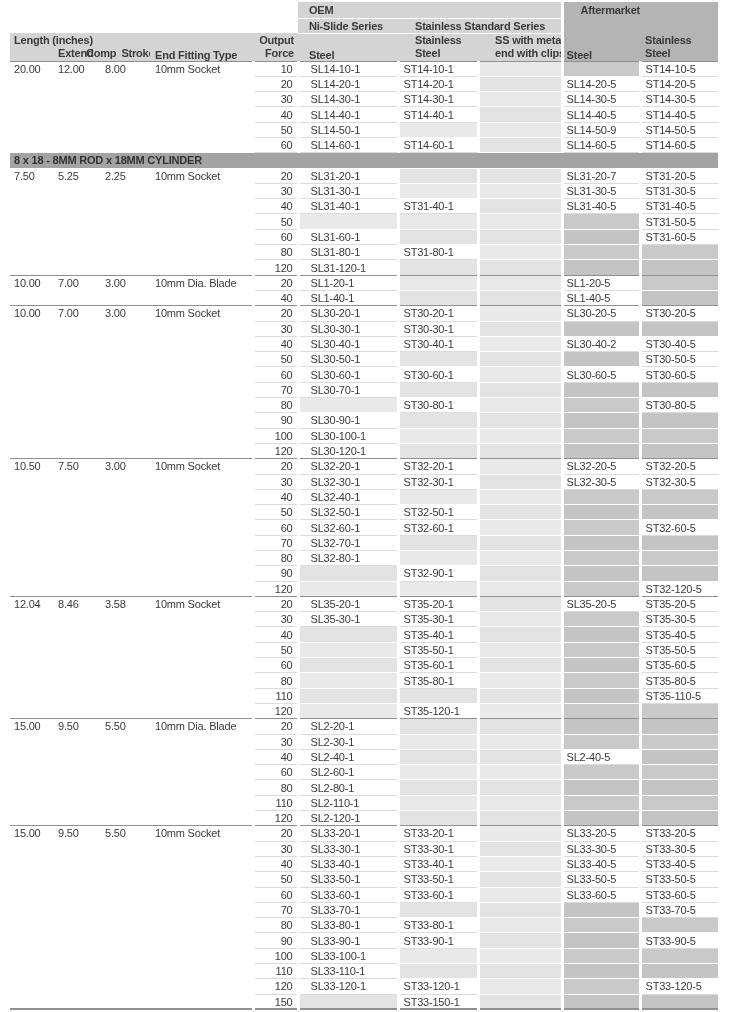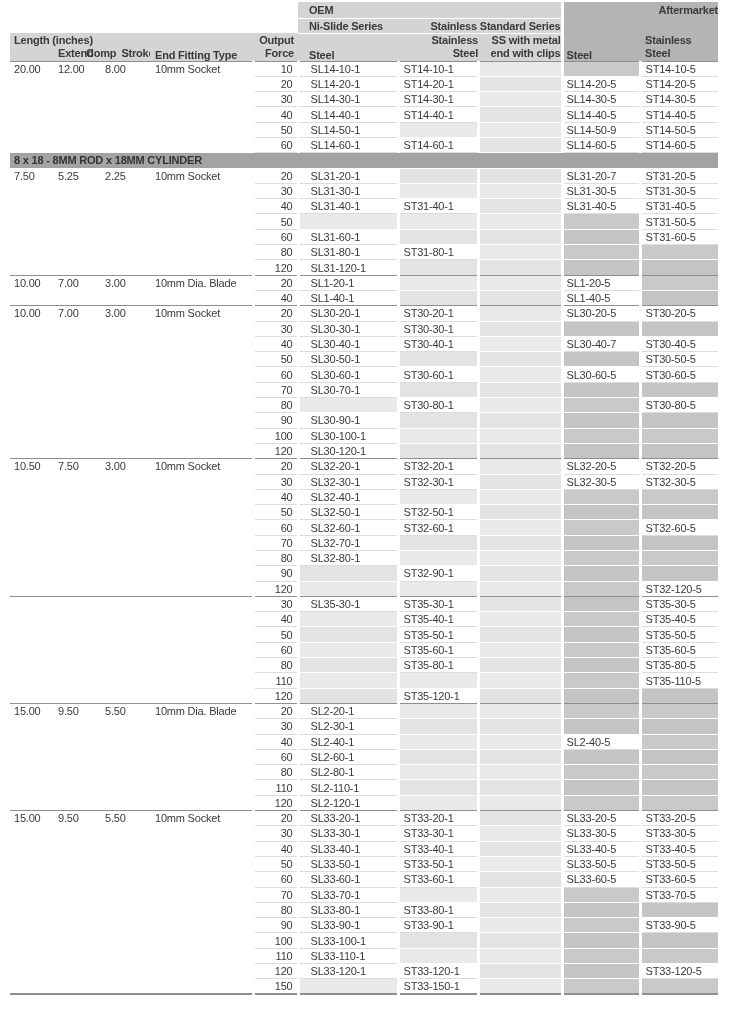--- a/index.html
+++ b/index.html
@@ -11,21 +11,21 @@
      box-sizing:border-box;}
   
   .hA td{height:16px;margin-left:12px;}
   .hB td{height:15px;}
   .hC td{height:18px;vertical-align:bottom;border-bottom:1px solid #8f8f8f;}
   .hl{background:#d4d4d4;font-weight:bold;}
   .hd{background:#b4b4b4;font-weight:bold;}
   .blank{background:#fff;}
   .hA .hl,.hB .hl{border-bottom:1px solid #fff;}
   .hA .hd,.hB .hd{border-bottom:1px solid #b4b4b4;}
-  .pl11{padding-left:11px;} .pl6{padding-left:10px;text-align:right;} .pl5{padding-left:5px;} .pl3{padding-left:3px;}
+  .pl11{padding-left:11px;} .pl6{padding-left:17px;} .pl5{padding-left:5px;} .pl3{padding-left:3px;}
   .gapL{border-left:3px solid #fff;}
   .twoLine{line-height:13px;padding-bottom:1px;}
   .outF{text-align:right;padding-right:4px;line-height:13px;padding-bottom:1px;}
   .lenWrap{line-height:13px;padding-bottom:1px;}
   .lenTitle{padding-left:4px;}
   .lenCols{display:flex;}
   .lenCols span:nth-child(1){width:45px;padding-left:20px;box-sizing:border-box;margin-left:28px;}
   .lenCols span:nth-child(2){width:45px;padding-left:3px;box-sizing:border-box;}
   .lenCols span:nth-child(3){padding-left:5px;}
   
@@ -325,21 +325,21 @@
         </tr>
         <tr class="g">
           <td class="left c0"></td>
           <td class="left c1"></td>
           <td class="left c2"></td>
           <td class="left c3"></td>
           <td class="force">40</td>
           <td class="v p1">SL30-40-1</td>
           <td class="v p2">ST30-40-1</td>
           <td class="e p3"></td>
-          <td class="v p4">SL30-40-7</td>
+          <td class="v p4">SL30-40-2</td>
           <td class="v p5">ST30-40-5</td>
         </tr>
         <tr class="g">
           <td class="left c0"></td>
           <td class="left c1"></td>
           <td class="left c2"></td>
           <td class="left c3"></td>
           <td class="force">50</td>
           <td class="v p1">SL30-50-1</td>
           <td class="e p2"></td>
@@ -521,20 +521,32 @@
           <td class="left c2"></td>
           <td class="left c3"></td>
           <td class="force">120</td>
           <td class="e p1"></td>
           <td class="e p2"></td>
           <td class="e p3"></td>
           <td class="d p4"></td>
           <td class="v p5">ST32-120-5</td>
         </tr>
         <tr class="g">
+          <td class="left c0">12.04</td>
+          <td class="left c1">8.46</td>
+          <td class="left c2">3.58</td>
+          <td class="left c3">10mm Socket</td>
+          <td class="force">20</td>
+          <td class="v p1">SL35-20-1</td>
+          <td class="v p2">ST35-20-1</td>
+          <td class="e p3"></td>
+          <td class="v p4">SL35-20-5</td>
+          <td class="v p5">ST35-20-5</td>
+        </tr>
+        <tr class="g">
           <td class="left c0"></td>
           <td class="left c1"></td>
           <td class="left c2"></td>
           <td class="left c3"></td>
           <td class="force">30</td>
           <td class="v p1">SL35-30-1</td>
           <td class="v p2">ST35-30-1</td>
           <td class="e p3"></td>
           <td class="d p4"></td>
           <td class="v p5">ST35-30-5</td>

